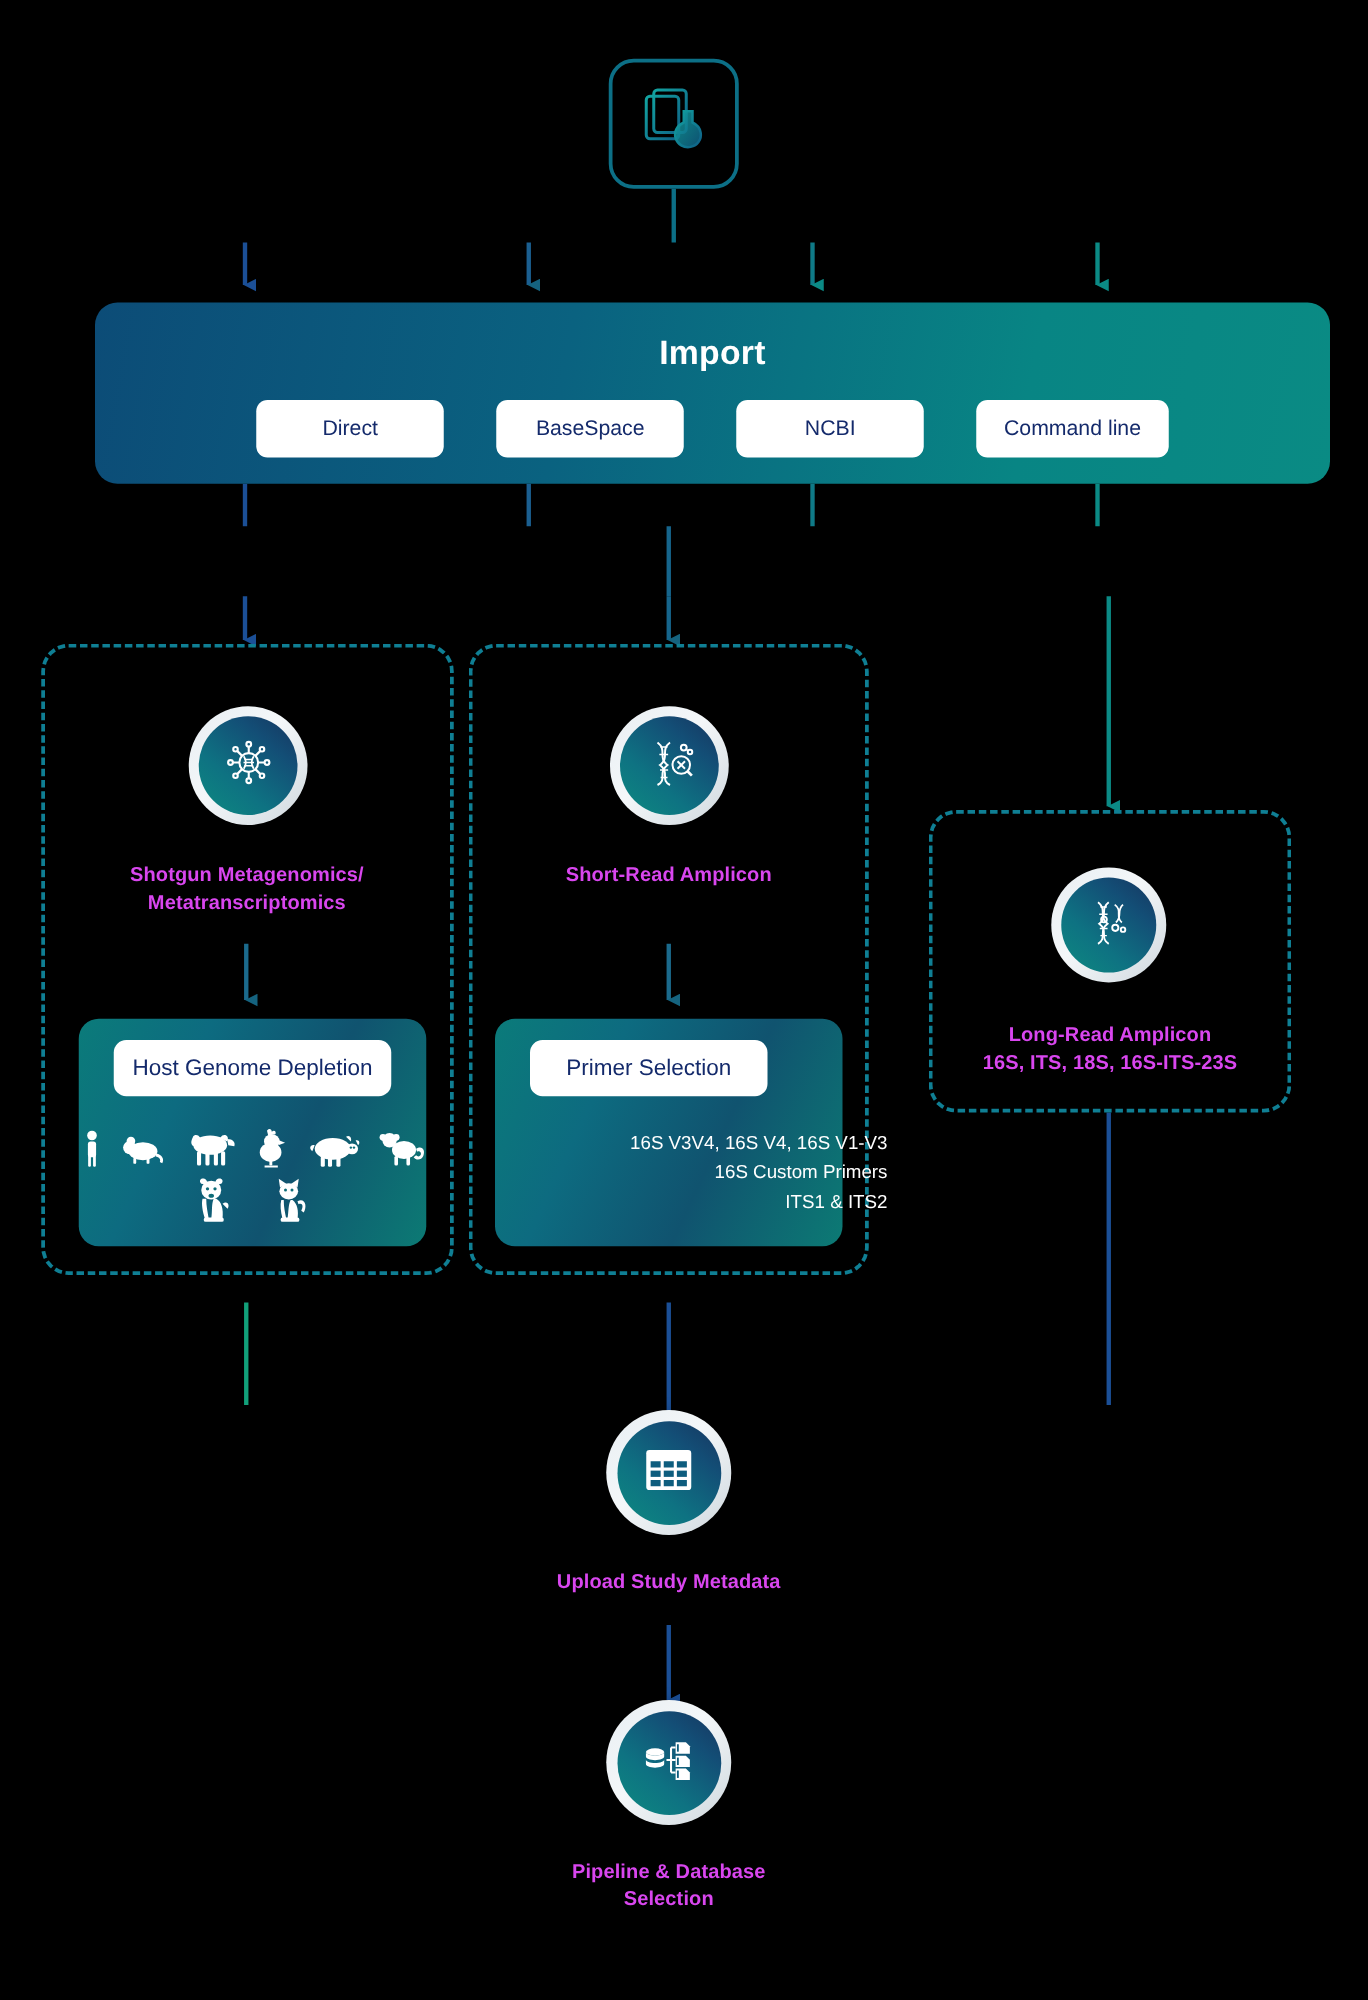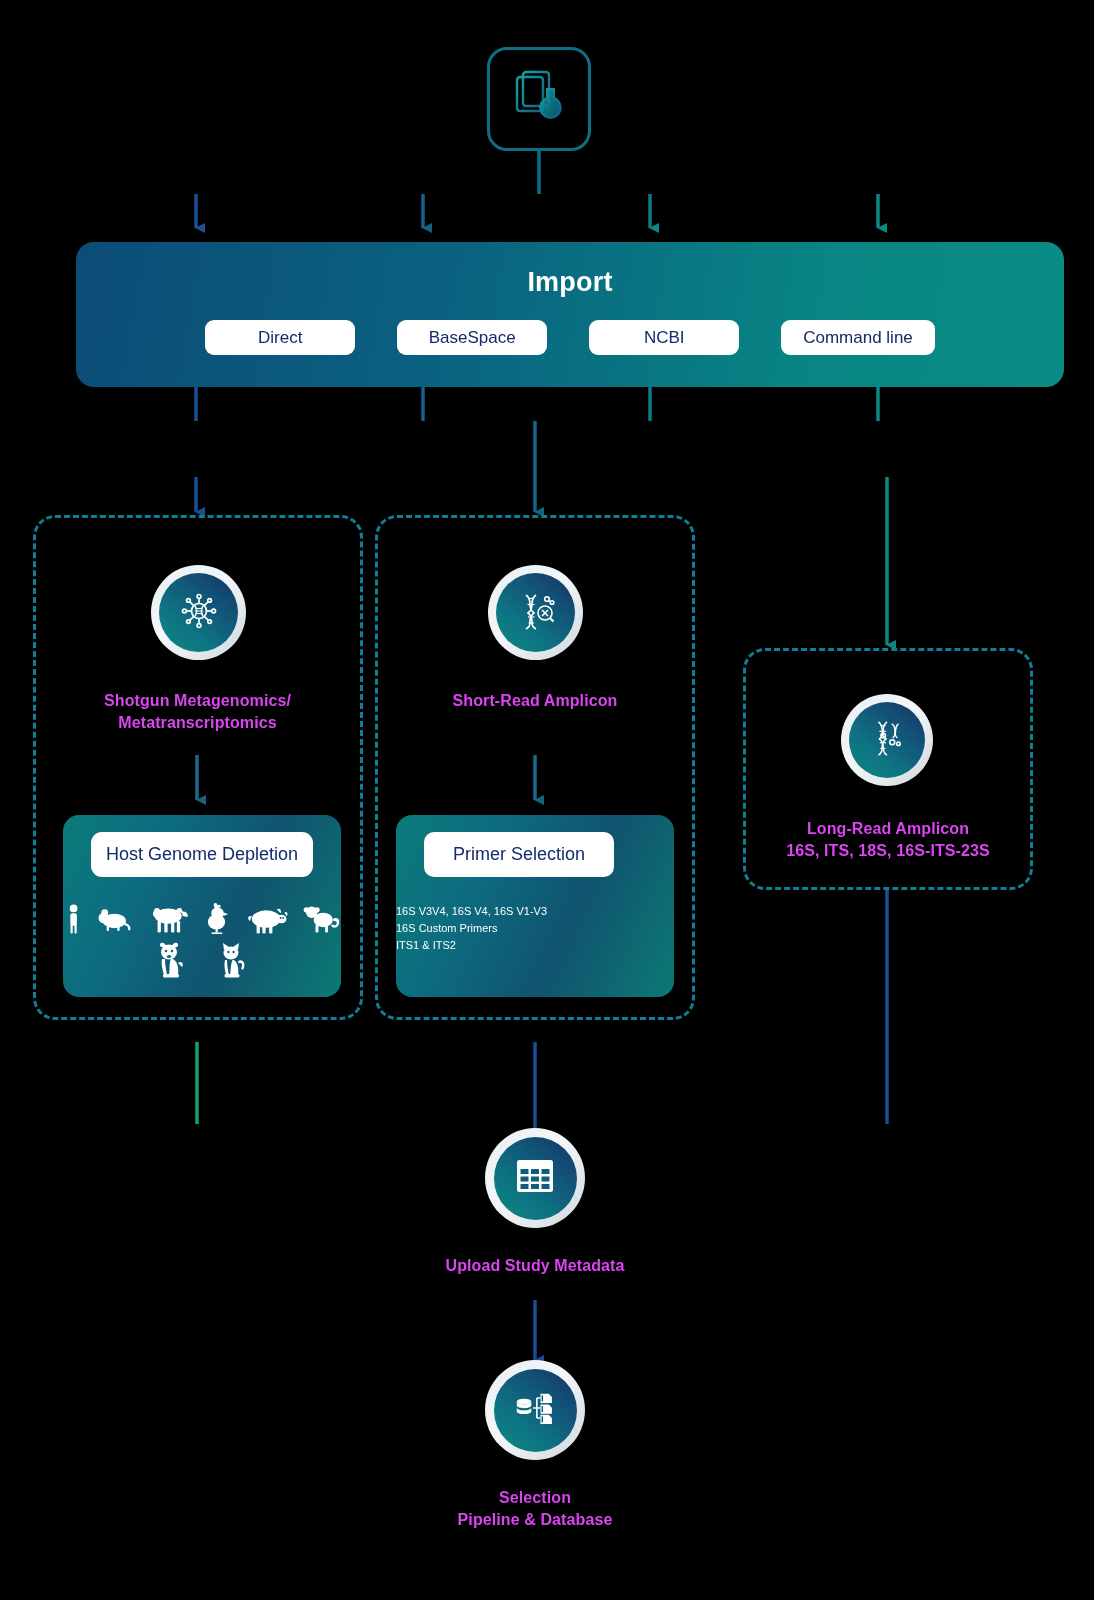--- a/index.html
+++ b/index.html
@@ -63,21 +63,21 @@
     left: 0; top: 78px;
     width: 100%;
     display: flex;
     justify-content: center;
     gap: 42px;
   }
   .pill {
     background: #ffffff;
     color: #142a6b;
     border-radius: 9px;
-    height: 35px;
+    height: 46px;
     display: flex;
     align-items: center;
     justify-content: center;
     font-size: 17px;
     min-width: 150px;
     padding: 0 22px;
     box-sizing: border-box;
   }
 
   
@@ -129,24 +129,25 @@
     border-radius: 10px;
     display: flex;
     align-items: center;
     justify-content: center;
     font-size: 18px;
     height: 45px;
   }
   .card-lines {
     position: absolute;
     width: 100%;
-    text-align: left;
+    text-align: right;
     color: #ffffff;
-    font-size: 11px;
+    font-size: 15px;
     line-height: 1.55;
+    margin-left: 36px;
   }
   .animal-row {
     position: absolute;
     width: 100%;
     display: flex;
     justify-content: center;
     align-items: flex-end;
     gap: 14px;
   }
   .animal-row svg { display: block; }
@@ -273,21 +274,21 @@
         </svg>
       </span>
     </div>
   </div>
   <div class="node-label" style="left:40px; top:690px; width:315px;">
     <div>Shotgun Metagenomics/</div>
     <div>Metatranscriptomics</div>
   </div>
 
   <div class="abs proc-card" style="left:63px; top:815px; width:278px; height:182px;">
-    <div class="card-title" style="left:28px; top:17px; width:222px;border-radius:11px;">Host Genome Depletion</div>
+    <div class="card-title" style="left:28px; top:17px; width:222px;">Host Genome Depletion</div>
     <div class="animal-row" style="top:86px;">
       <svg width="22" height="32" viewBox="0 0 22 32" fill="#ffffff">
         <circle cx="11" cy="5" r="4"></circle>
           <rect x="7.6" y="10" width="6.8" height="13" rx="2.2"></rect>
         <rect x="7.8" y="21" width="2.3" height="10" rx="1"></rect>
           <rect x="11.9" y="21" width="2.3" height="10" rx="1"></rect>
       </svg>
       <svg width="36" height="30" viewBox="0 0 36 30" fill="#ffffff">
         <ellipse cx="17" cy="16" rx="12" ry="7.5"></ellipse>
           <circle cx="6" cy="13" r="5.5"></circle>
@@ -456,17 +457,17 @@
           <path d="M29 16.2 L38 16.2 L41.5 19.7 L41.5 26.2 L29 26.2 Z"></path>
           <path d="M29 27.5 L38 27.5 L41.5 31 L41.5 37.5 L29 37.5 Z"></path>
           <rect x="30.2" y="6.2" width="1.6" height="6.5" fill="#0e5d7e"></rect>
           <rect x="30.2" y="17.9" width="1.6" height="6.5" fill="#0e5d7e"></rect>
           <rect x="30.2" y="29.2" width="1.6" height="6.5" fill="#0e5d7e"></rect>
         </svg>
       </span>
     </div>
   </div>
   <div class="node-label" style="left:375px; top:1487px; width:320px;">
+    <div>Pipeline &amp; Database</div>
     <div>Selection</div>
-    <div>Pipeline &amp; Database</div>
   </div>
 
 </div>
 
 </body></html>

